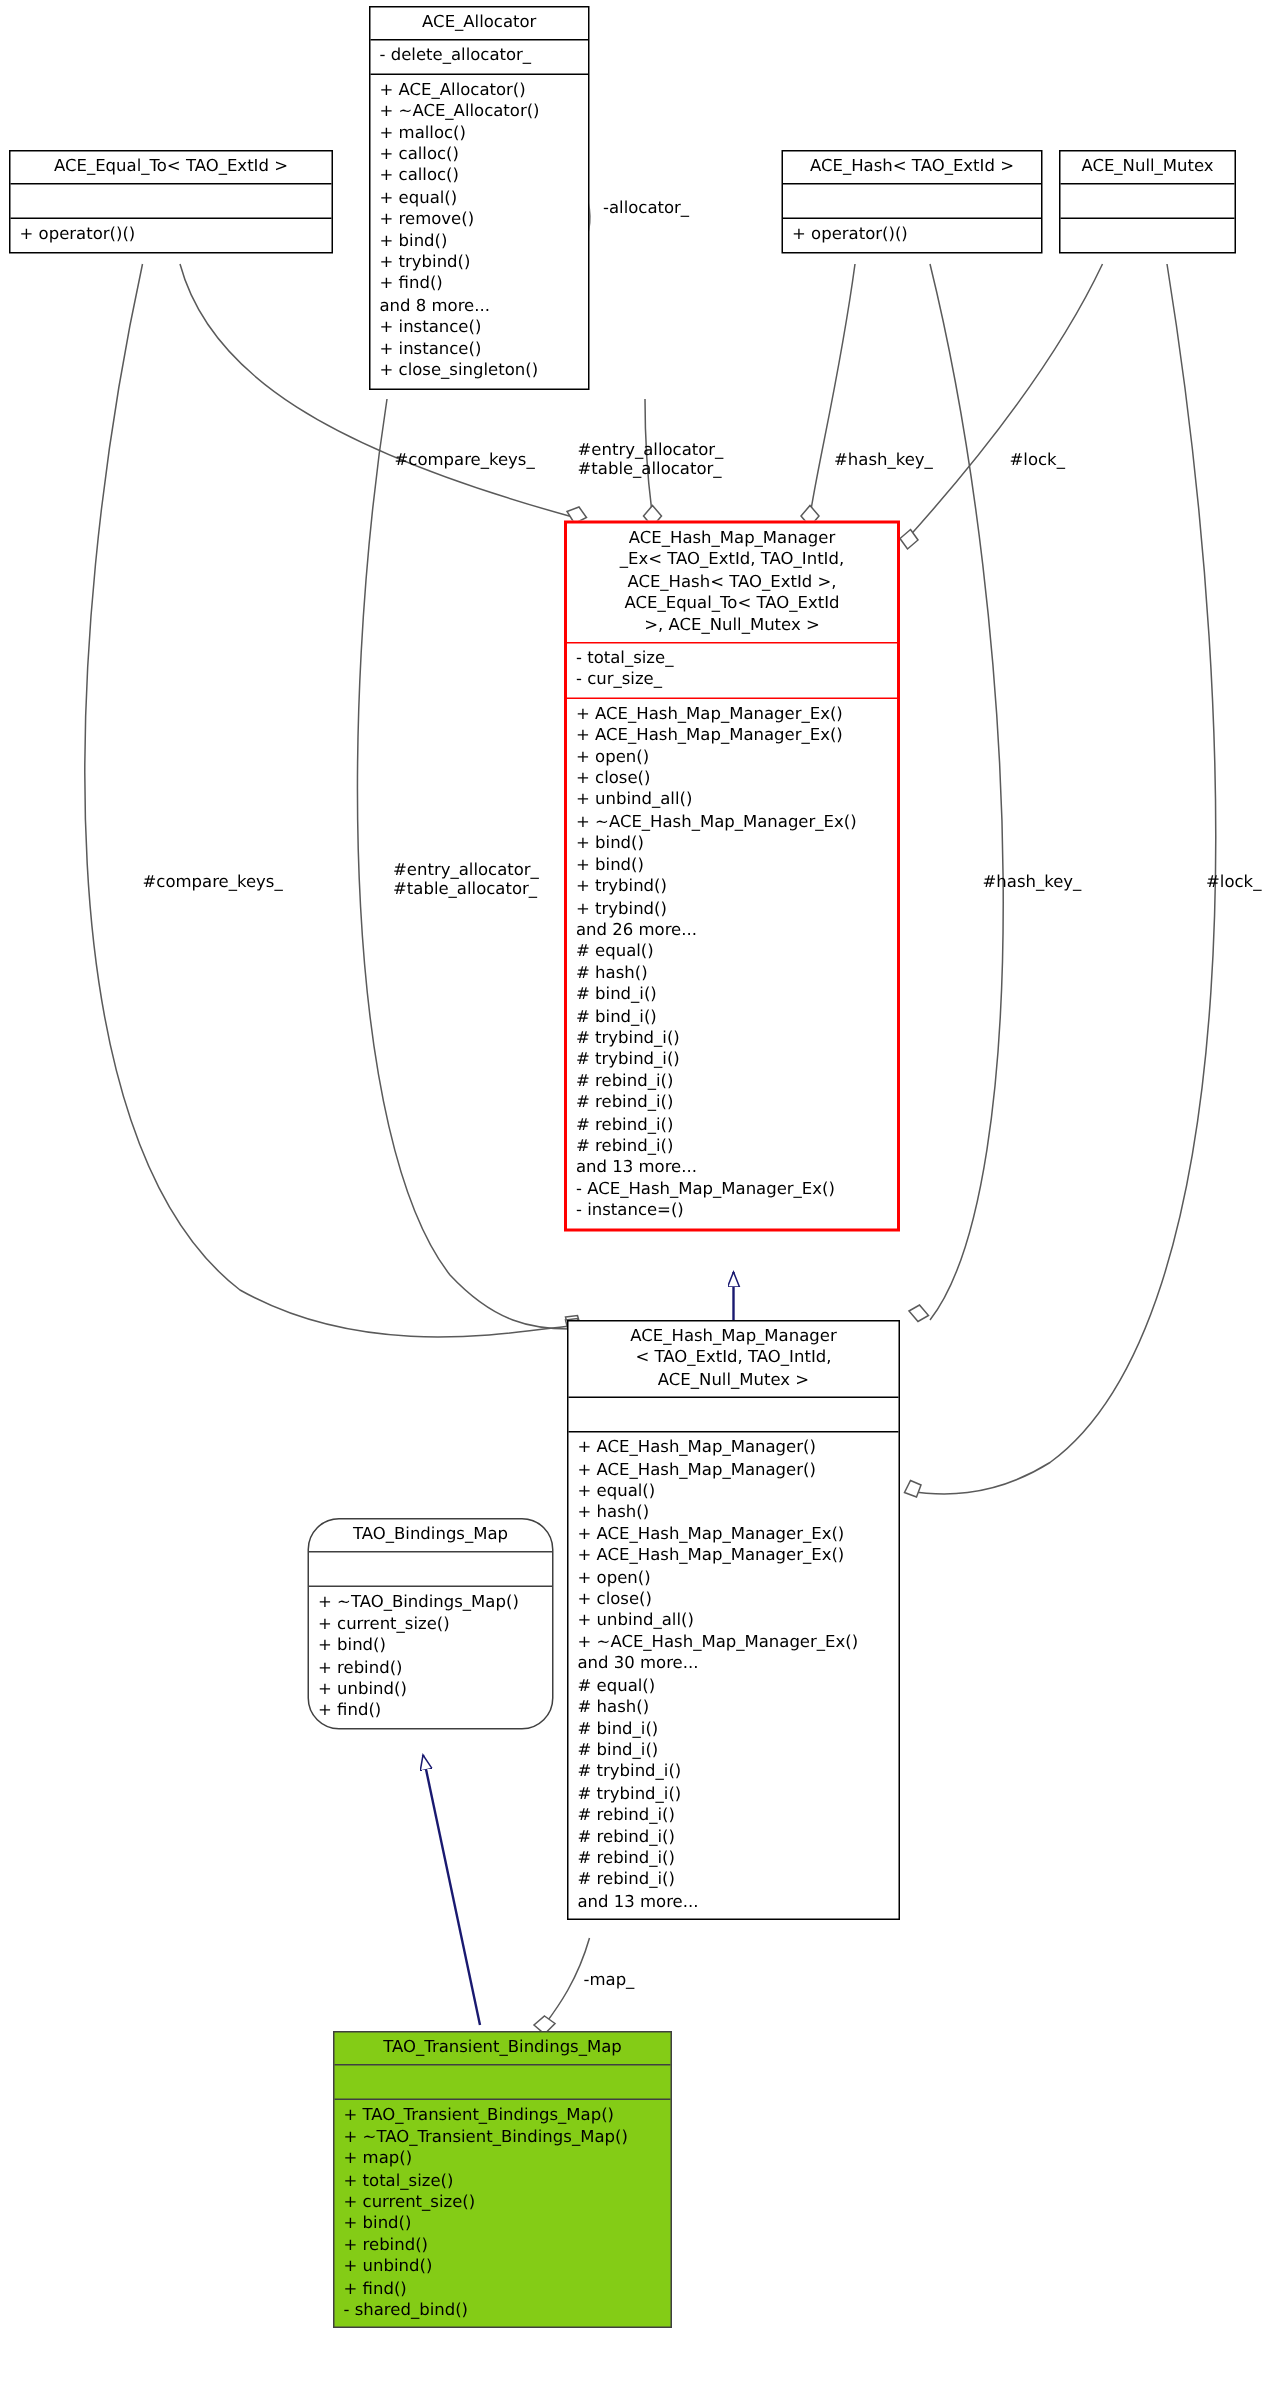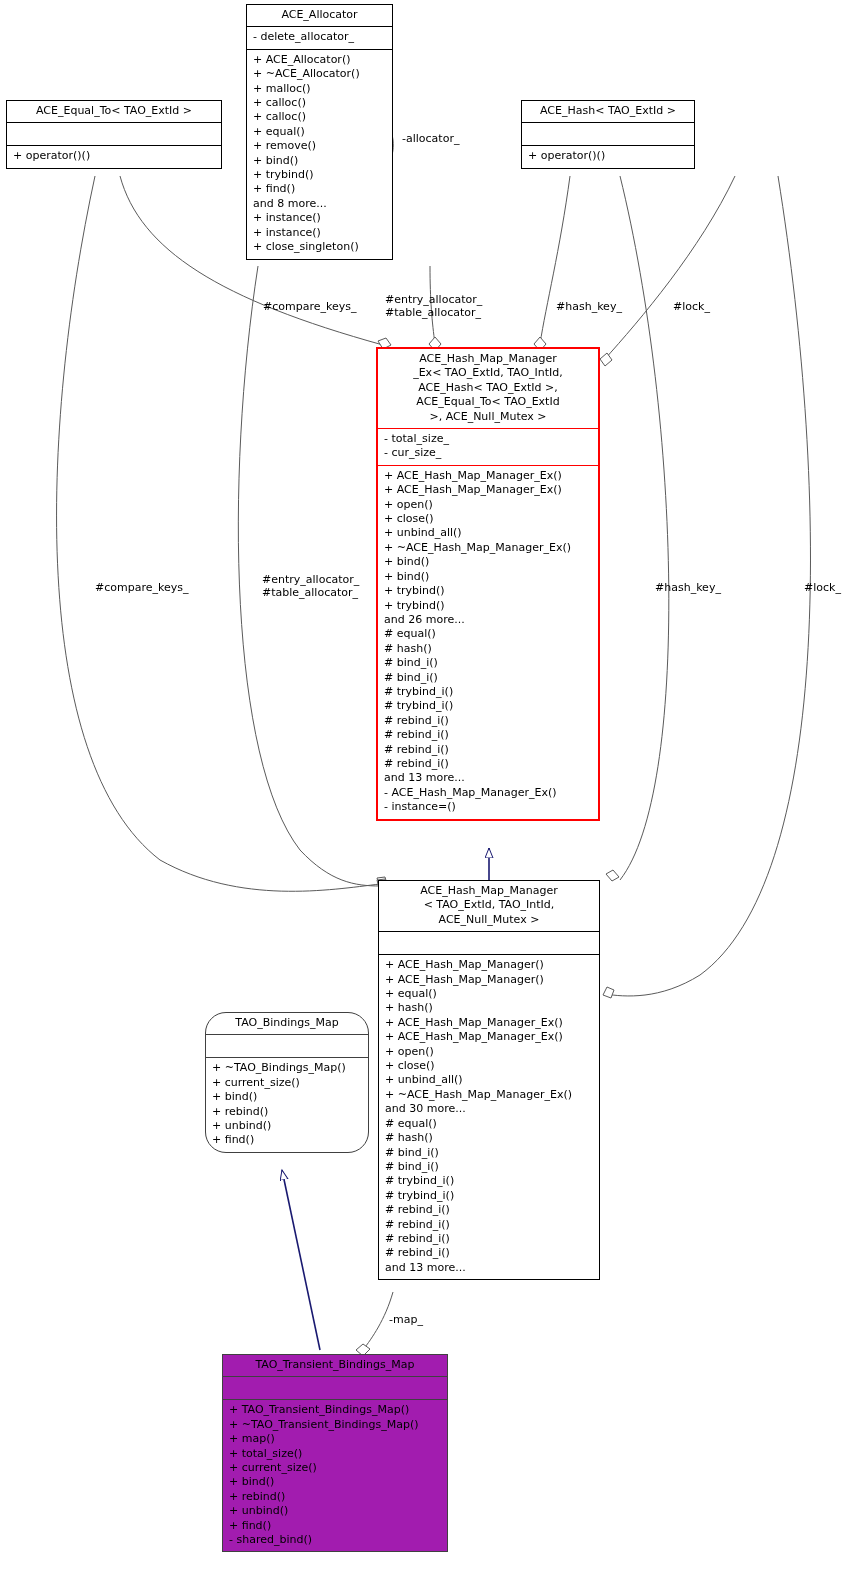--- a/index.html
+++ b/index.html
@@ -28,21 +28,21 @@
   .node {
     position: absolute;
     box-sizing: border-box;
     background: #ffffff;
     border: 1px solid #000000;
     font-size: 11px;
     line-height: 14.4px;
     color: #000000;
   }
   .node.red { border: 2px solid #ff0000; }
-  .node.gray { background: #a21caf; border: 1px solid #404040; }
+  .node.gray { background: #84cc16; border: 1px solid #404040; }
   .node.thick { border: 1px solid #404040; }
 
   .ntitle {
     text-align: center;
     padding: 3px 5px 4px 5px;
     white-space: pre-line;
     font-size: 11px;
     line-height: 14.4px;
   }
   .sep { height: 1px; background: #000000; width: 100%; }
@@ -153,20 +153,27 @@
   <div class="node" style="left:501px; top:100px; width:174px;margin-left:20px;">
     <div class="ntitle">ACE_Hash&lt; TAO_ExtId &gt;</div>
     <div class="sep"></div>
     <div class="nattrs empty-compartment"></div>
     <div class="sep"></div>
     <div class="nops">
       <div class="row">+ operator()()</div>
     </div>
   </div>
 
+  <div class="node" style="left:706px; top:100px; width:118px;">
+    <div class="ntitle">ACE_Null_Mutex</div>
+    <div class="sep"></div>
+    <div class="nattrs empty-compartment"></div>
+    <div class="sep"></div>
+    <div class="nops empty-compartment"></div>
+  </div>
 
   <div class="node red" style="left:376px; top:347px; width:224px;">
     <div class="ntitle">ACE_Hash_Map_Manager
 _Ex&lt; TAO_ExtId, TAO_IntId,
 ACE_Hash&lt; TAO_ExtId &gt;,
 ACE_Equal_To&lt; TAO_ExtId
 &gt;, ACE_Null_Mutex &gt;</div>
     <div class="sep"></div>
     <div class="nattrs">
       <div class="row">- total_size_</div>

